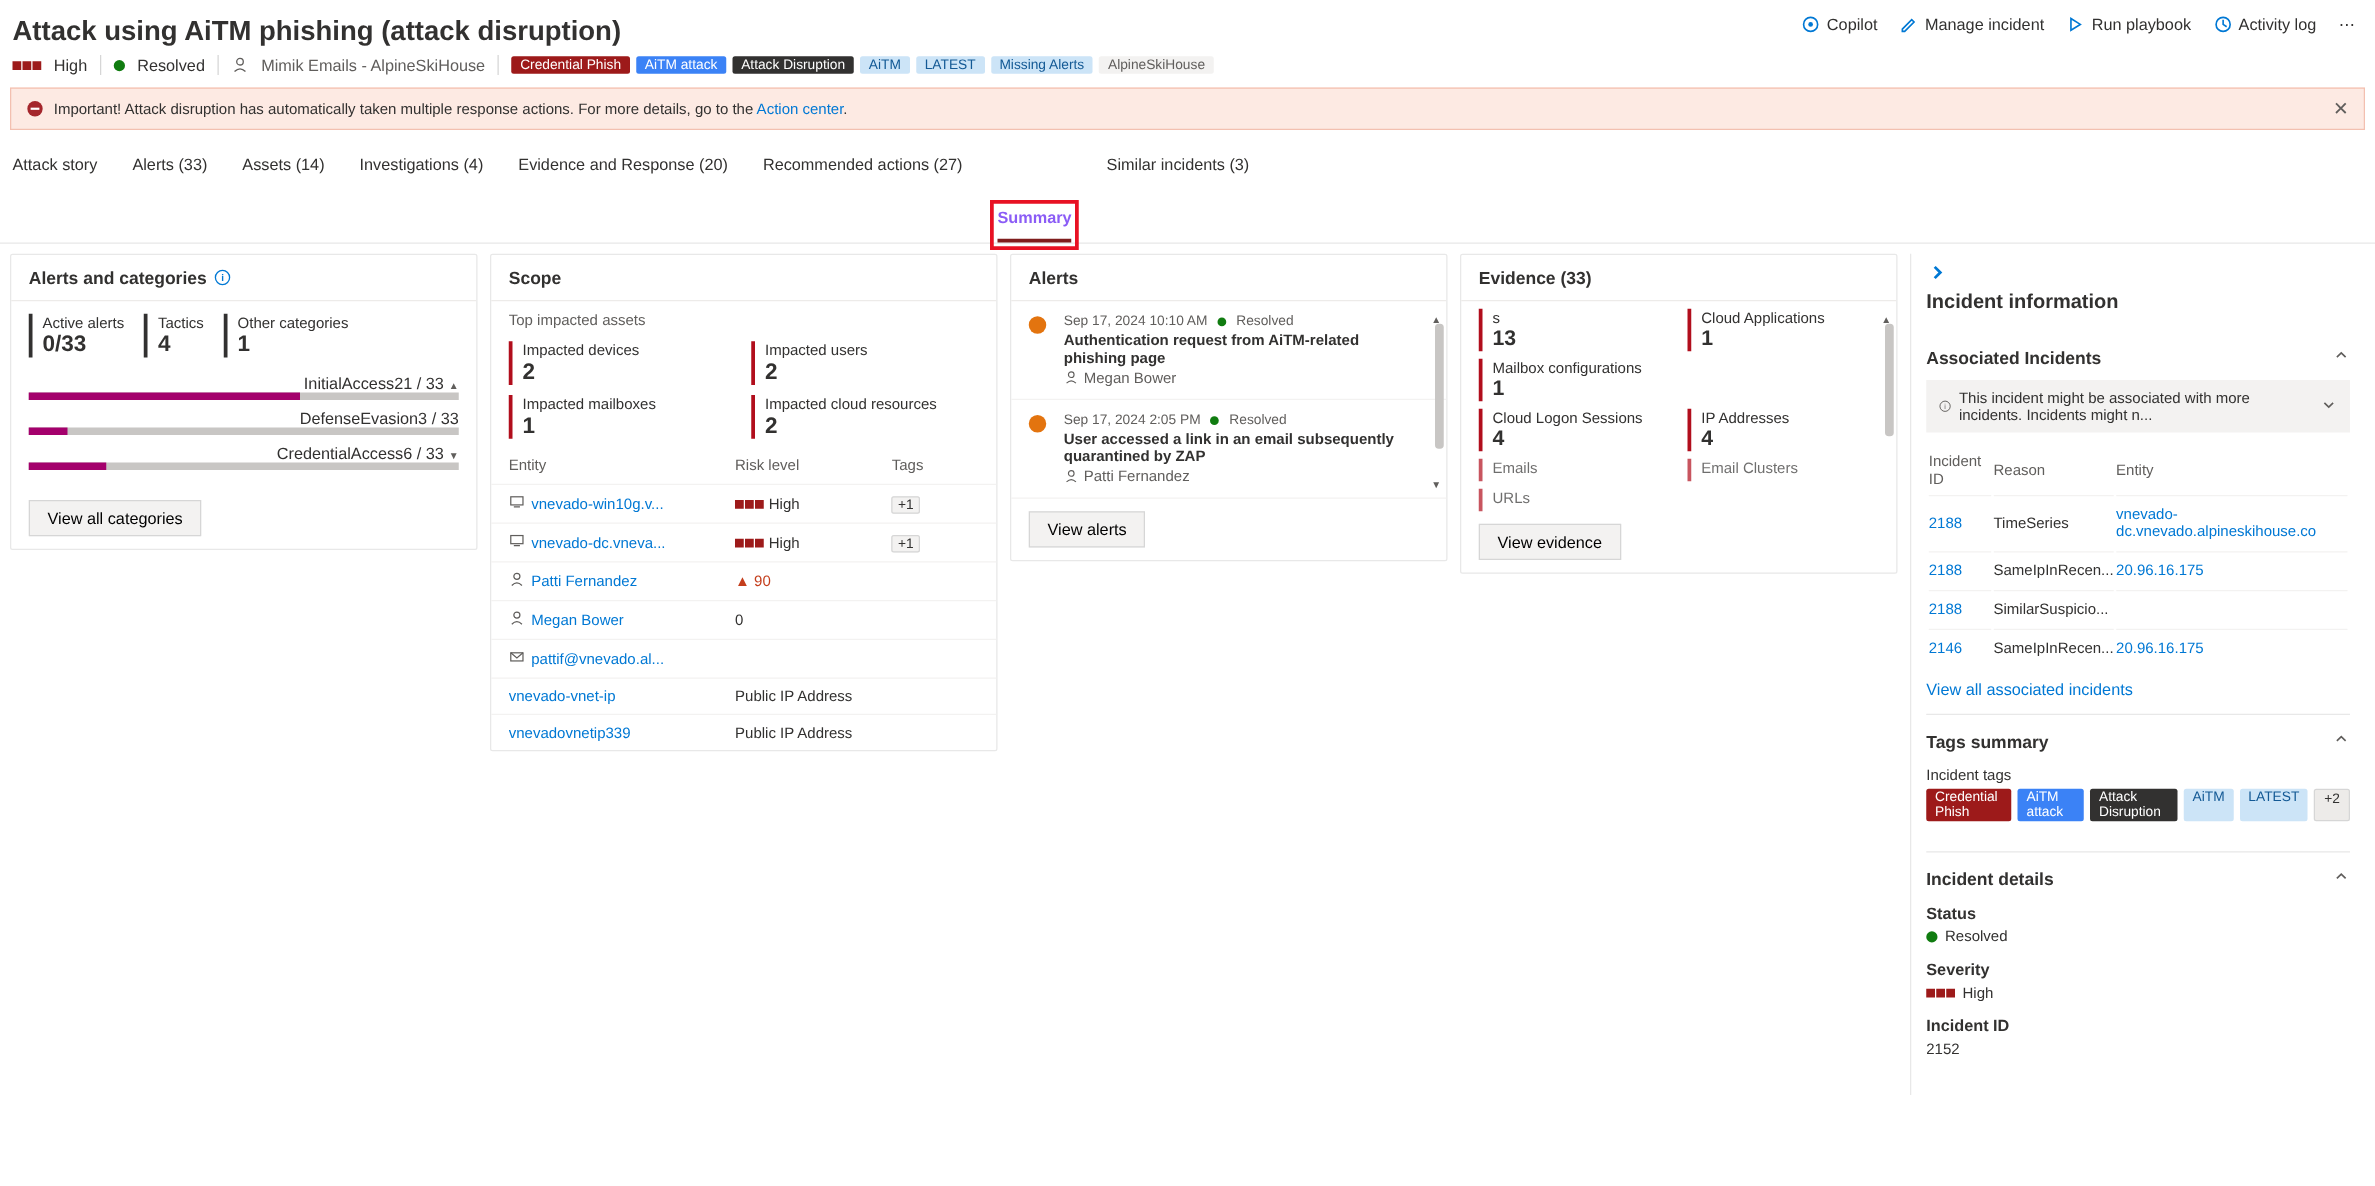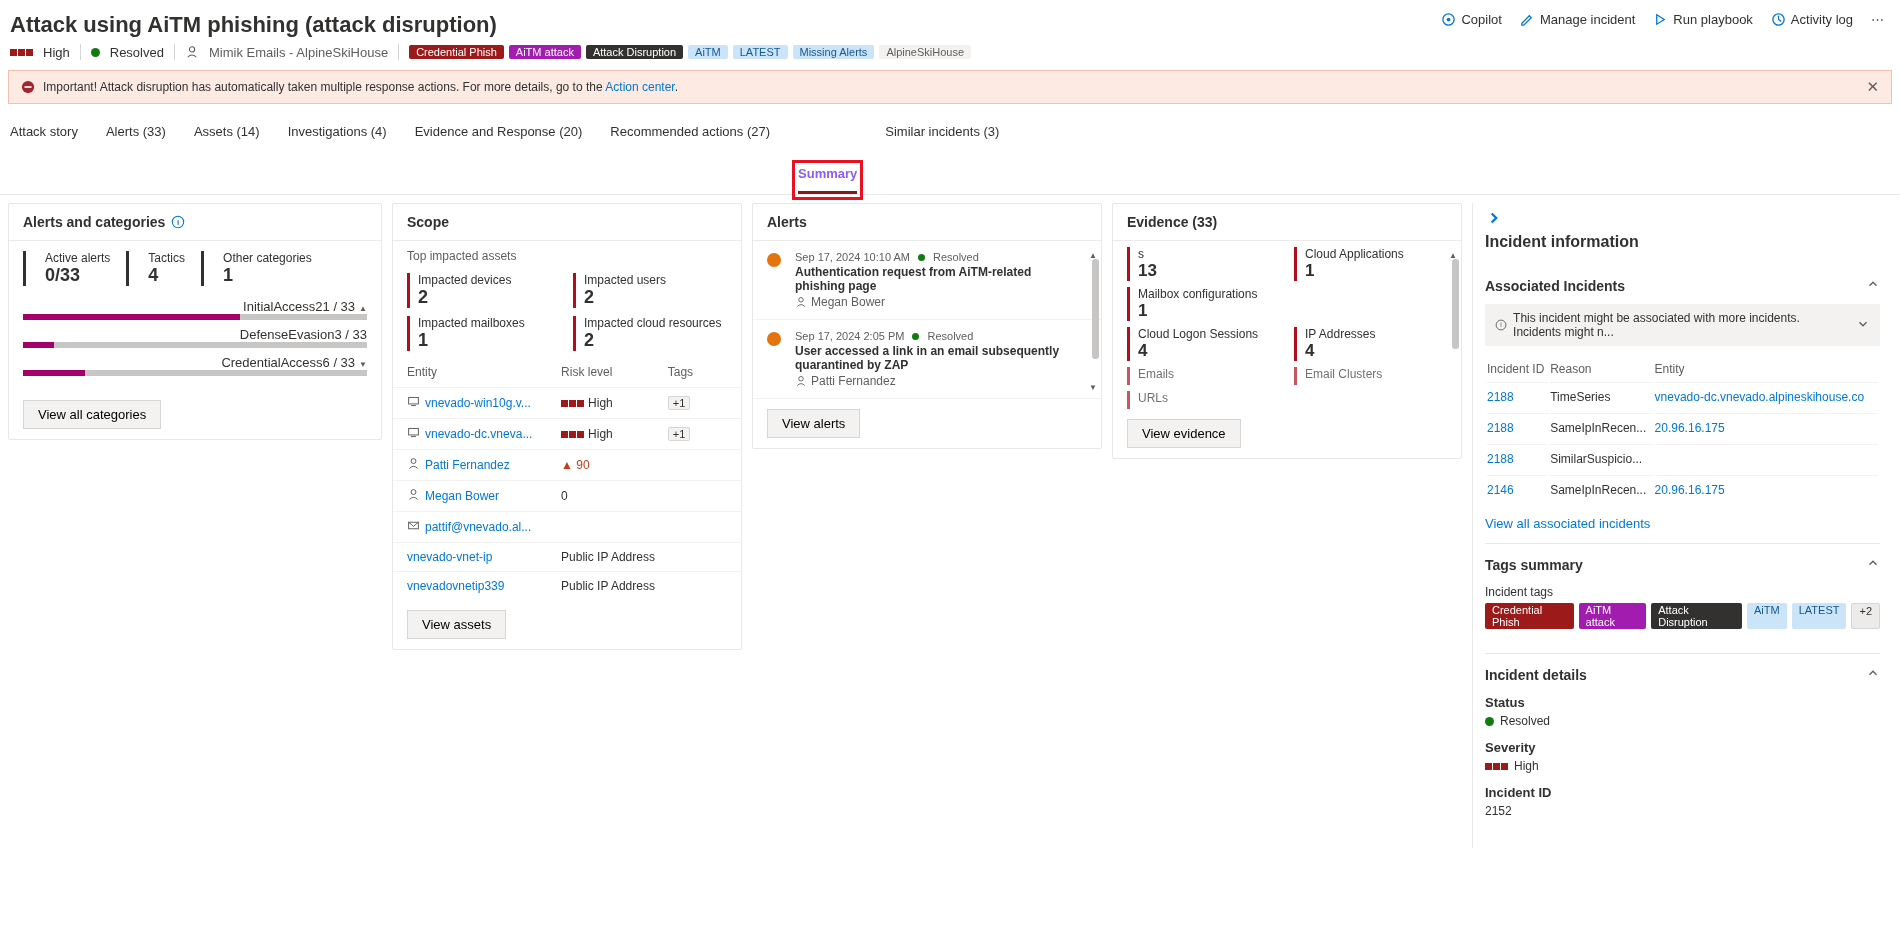--- a/index.html
+++ b/index.html
@@ -11,42 +11,42 @@
 .header-actions svg { width: 15px; height: 15px; }
 .meta-row { display: flex; align-items: center; gap: 10px; padding: 6px 10px 10px; font-size: 13px; }
 .sev-squares { display: inline-flex; gap: 1px; }
 .sev-squares span { width: 7px; height: 7px; background: #9d1a1a; }
 .dot { width: 9px; height: 9px; border-radius: 50%; background: #107c10; display: inline-block; }
 .divider { width: 1px; height: 16px; background: #d6d6d6; }
 .user-icon svg { width: 14px; height: 14px; vertical-align: -2px; }
 .tags { display: flex; gap: 5px; }
 .tag { padding: 1px 7px; border-radius: 2px; font-size: 11px; }
 .tag.red { background: #9d1a1a; color: #fff; }
-.tag.orange { background: #a21caf; color: #fff; }
+.tag.orange { background: #3b82f6; color: #fff; }
 .tag.black { background: #323130; color: #fff; }
 .tag.blue { background: #cce4f7; color: #135995; }
 .tag.gray { background: #edebe9; color: #323130; border: 1px solid #d6d6d6; }
 .tag.gray-b { background: #f3f2f1; color: #605e5c; }
 .banner { background: #fdeae3; border: 1px solid #f3c0b0; padding: 7px 12px; margin: 0 8px; font-size: 12px; display: flex; align-items: center; gap: 8px; }
 .banner svg { width: 14px; height: 14px; flex-shrink: 0; }
 .banner a { color: #0078d4; text-decoration: none; }
 .banner-close { margin-left: auto; color: #605e5c; cursor: pointer; font-size: 15px; }
 .tabs { display: flex; gap: 28px; padding: 20px 10px 0; border-bottom: 1px solid #e8e8e8; font-size: 13px; }
 .tabs .tab { padding: 0 0 10px; color: #323130; cursor: pointer; }
 .tabs .tab.active { color: #8b5cf6; border-bottom: 3px solid #7f1d1d; font-weight: 600; margin-top: 42px; }
 .tabs .tab.highlight { outline: 3px solid #e81123; outline-offset: 3px; }
 .main { display: flex; gap: 10px; padding: 8px; align-items: flex-start; }
 .card { background: #fff; border: 1px solid #e8e8e8; border-radius: 2px; }
 .card-h { padding: 10px 14px; font-weight: 600; font-size: 14px; border-bottom: 1px solid #edebe9; display:flex; align-items:center; gap:6px;}
 .col1 { width: 374px; }
-.col2 { width: 350px; }
+.col2 { width: 406px; }
 .col3 { width: 350px; }
 .col4 { width: 350px; }
 .kpi-row { display: flex; padding: 10px 14px; gap: 16px; }
-.kpi { border-left: 3px solid #323130; padding-left: 19px; }
+.kpi { border-left: 3px solid #323130; padding-left: 8px; }
 .kpi .lbl { font-size: 12px; color: #323130; }
 .kpi .val { font-size: 18px; font-weight: 700; }
 .cat-list { padding: 0 14px 10px; }
 .cat-list .cr { display: flex; justify-content: flex-end; font-size: 13px; padding: 3px 0 0; }
 .bar { height: 6px; background: #c8c6c4; margin-bottom: 4px; position: relative; }
 .bar .fill { height: 100%; background: #a4006c; }
 .btn { background: #f3f2f1; border: 1px solid #d6d6d6; padding: 6px 14px; font-size: 13px; cursor: pointer; }
 .btn-row { padding: 10px 14px; }
 .scope-grid { display: grid; grid-template-columns: 1fr 1fr; padding: 6px 14px; gap: 8px 12px; }
 .scope-item { border-left: 3px solid #b10e1c; padding-left: 8px; }
@@ -329,21 +329,20 @@
           <div></div>
         </div>
         <div class="e-row">
           <div>
             <a href="#">vnevadovnetip339</a>
           </div>
           <div>Public IP Address</div>
           <div></div>
         </div>
       </div>
-    <div class="btn-row"><button class="btn">View assets</button></div>
   </div>
 
   <div class="card col3">
     <div class="card-h">Alerts</div>
     <div id="alerts-list" style="position:relative;">
       <div style="position:absolute;right:4px;top:6px;" class="triangle-up"></div>
       <div style="position:absolute;right:2px;top:18px;width:7px;height:100px;background:#c8c6c4;border-radius:3px;"></div>
       <div style="position:absolute;right:4px;bottom:6px;" class="triangle-down"></div>
     <div class="alert-item">
           <div class="circ"></div>

